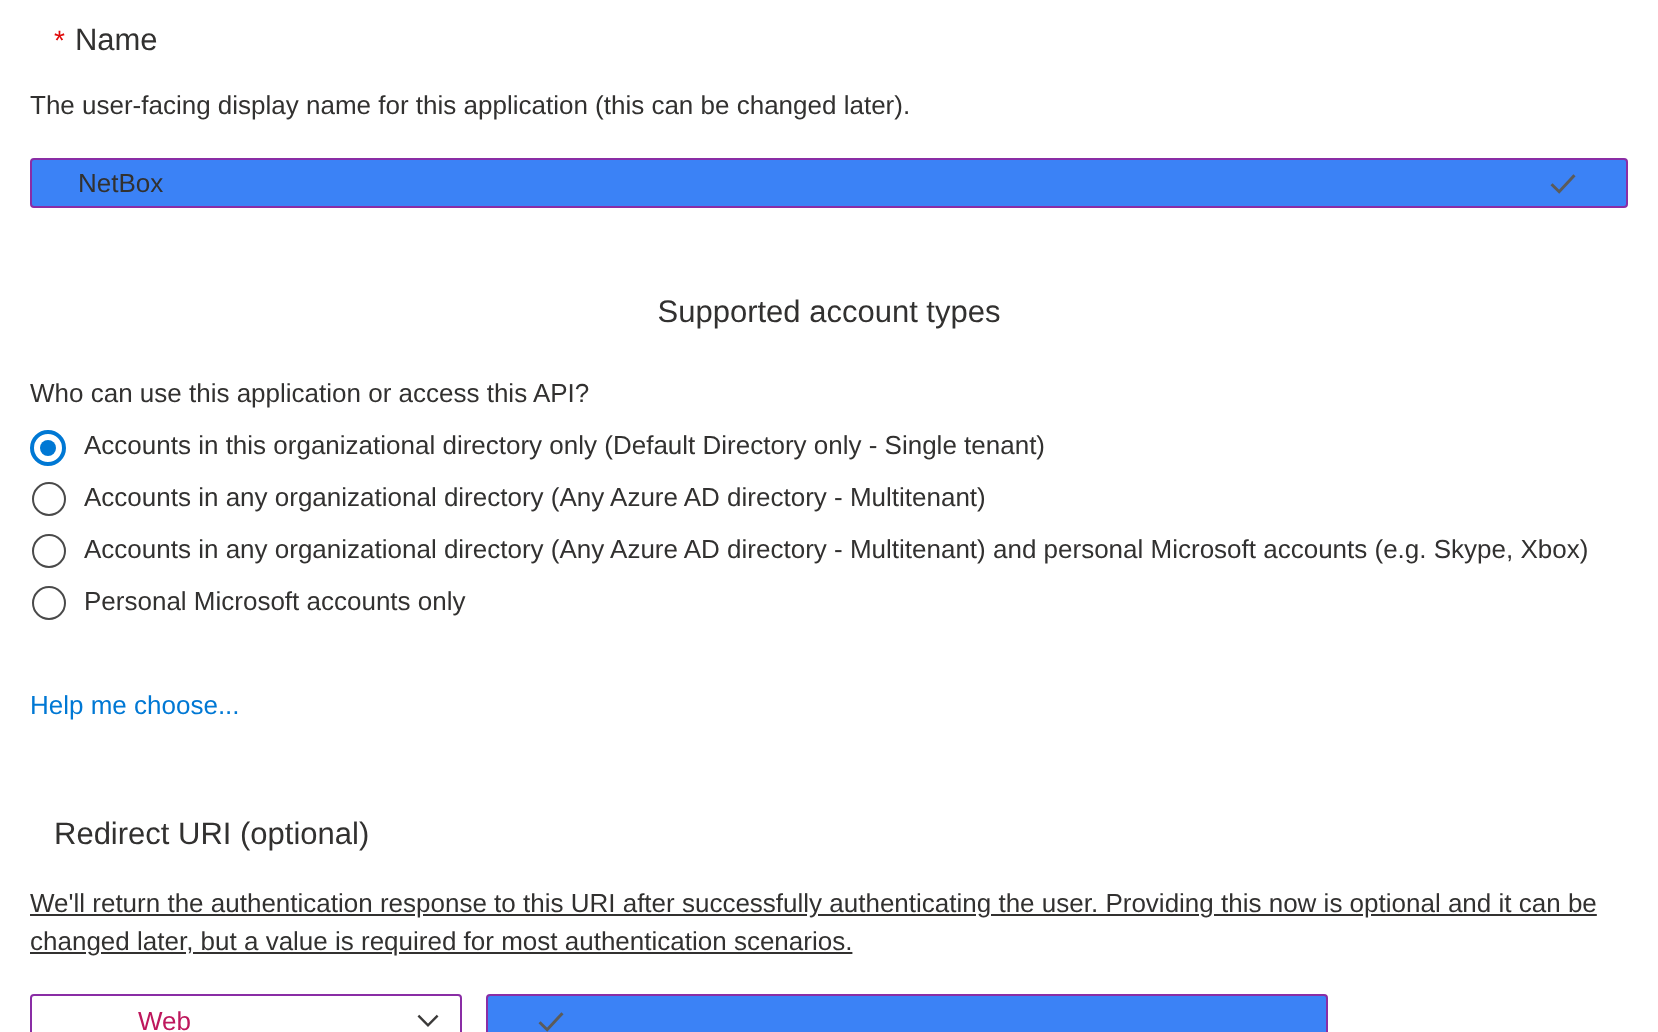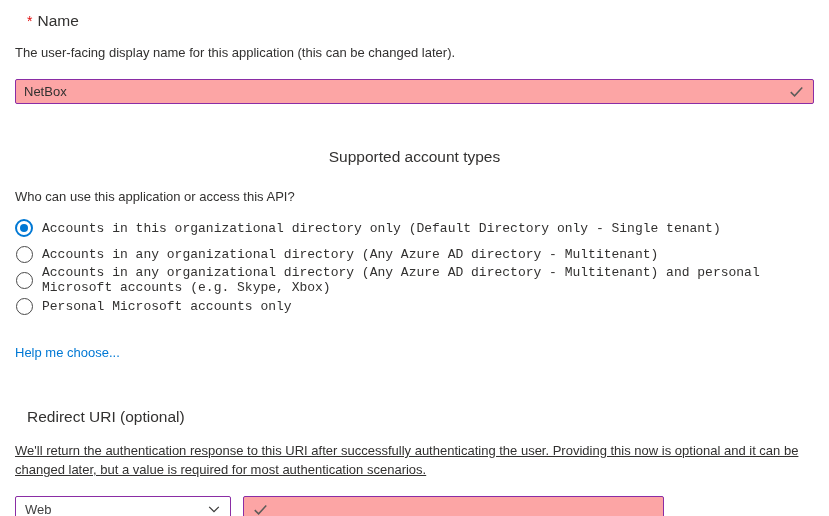--- a/index.html
+++ b/index.html
@@ -33,43 +33,42 @@
   #name-title { margin-top: 2px; }
   #name-desc { margin-top: 13px; }
   .text-input {
     margin-top: 17px;
     height: 25px;
     width: 799px;
     border: 1px solid #8a2da5;
     border-radius: 2px;
     display: flex;
     align-items: center;
-    padding: 0 8px;
-    background: #fca5a5;
+    padding: 0 23px;
+    background: #3b82f6;
     justify-content: space-between;
   }
   .text-input .value {
     flex: 1;
     font-size: 13px;
     color: #323130;
     white-space: nowrap;
     overflow: hidden;
   }
   .check-icon { flex: 0 0 auto; display: flex; align-items: center; }
 
   
   #account-title { margin-top: 44px; text-align: center; }
   #account-question { margin-top: 21px; }
   .radio-group { margin-top: 9px; }
   .radio-option {
     display: flex;
-    align-items: center;
+    align-items: flex-start;
     height: 26px;
     cursor: default;
-    font-family: Liberation Mono, monospace;
   }
   .radio-circle {
     width: 17px;
     height: 17px;
     border: 1px solid #4a4a4a;
     border-radius: 50%;
     position: relative;
     flex: 0 0 auto;
     margin-left: 1px;
     background: #fff;
@@ -115,21 +114,21 @@
     width: 216px;
     height: 26px;
     border: 1px solid #8a2da5;
     border-radius: 2px;
     display: flex;
     align-items: center;
     justify-content: space-between;
     padding: 0 9px;
     background: #fff;
   }
-  .dropdown .value { font-size: 13px; color: #404040; }
+  .dropdown .value { font-size: 13px; color: #be185d; margin-left: 44px; }
   .uri-input {
     margin-left: 12px;
     width: 421px;
     height: 26px;
   }
 </style>
 </head>
 <body>
 
 

